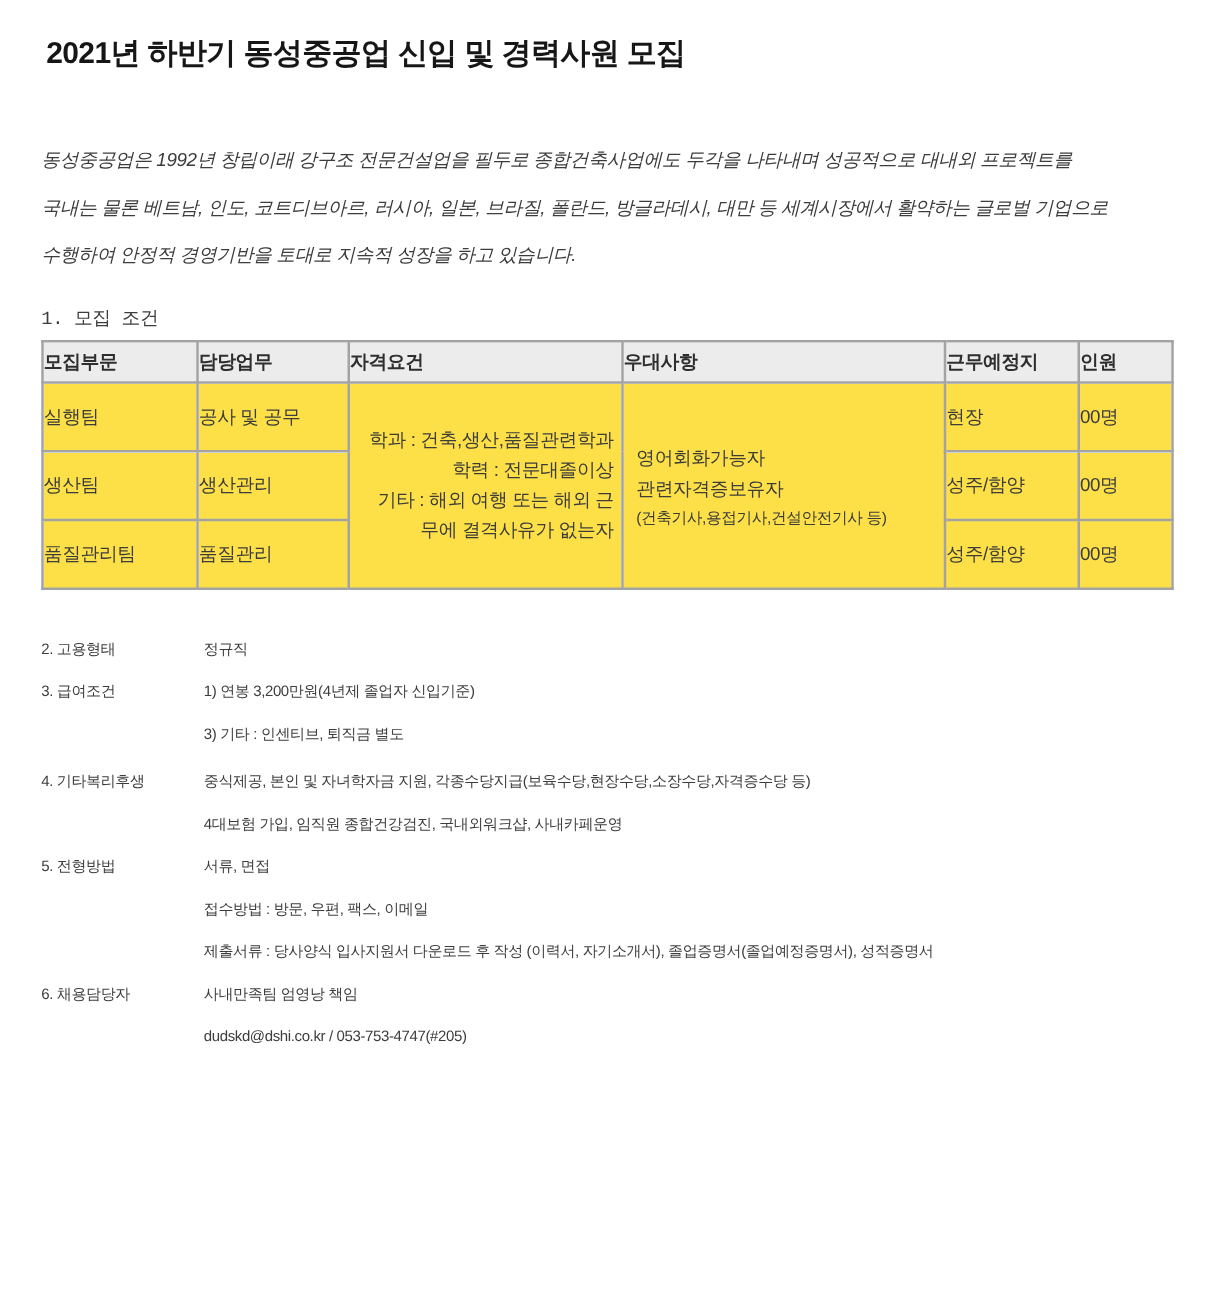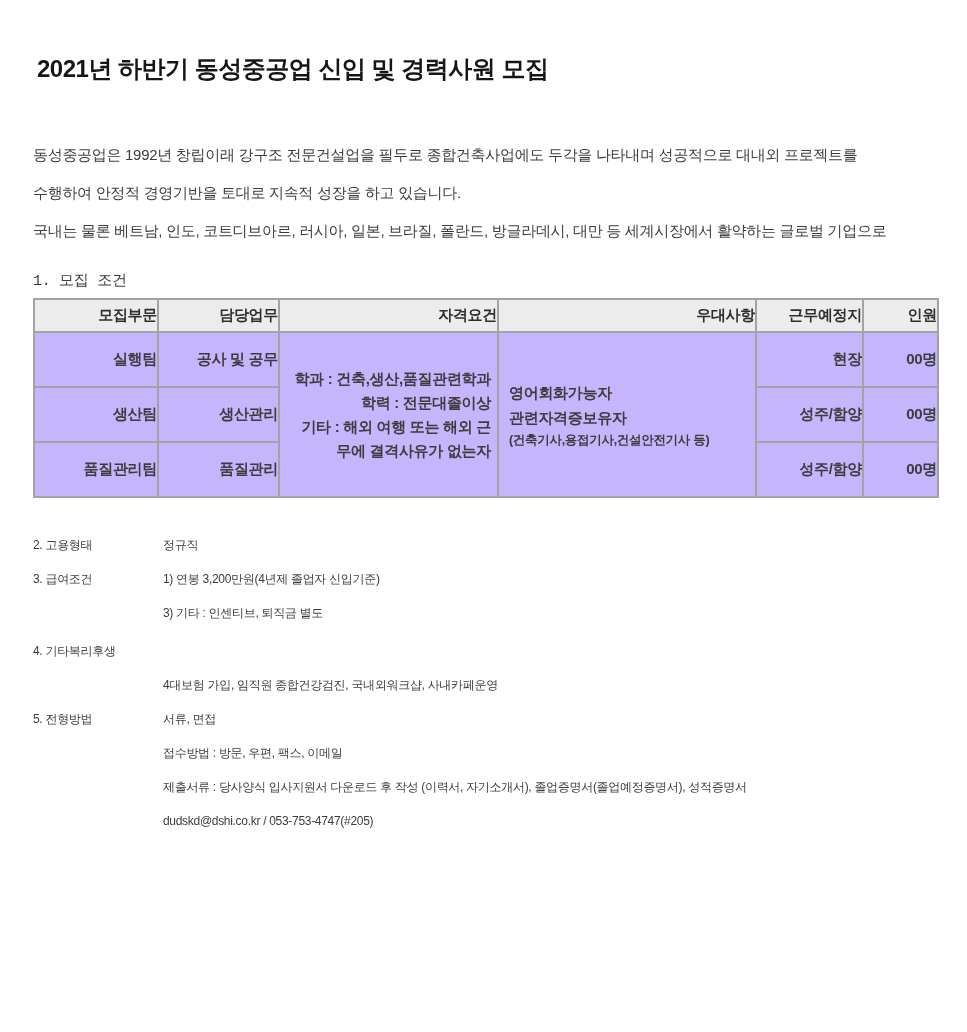--- a/index.html
+++ b/index.html
@@ -11,35 +11,36 @@
     width: 967px;
     height: 1032px;
     font-family: "Liberation Sans", "DejaVu Sans", sans-serif;
     color: #3c3c3c;
     overflow: hidden;
   }
   .page {
     box-sizing: border-box;
     width: 967px;
     height: 1032px;
-    padding: 54px 30px 0 33px;
+    padding: 28px 30px 0 33px;
     background: #ffffff;
   }
   .doc-title {
     font-size: 24px;
     line-height: 30px;
     font-weight: bold;
     color: #161616;
     margin: 0 0 0 4px;
     letter-spacing: -0.5px;
   }
   .intro {
     margin-top: 52px;
     font-size: 15px;
     letter-spacing: -0.3px;
+    font-style: italic;
   }
   .intro-line {
     line-height: 38px;
     height: 38px;
     white-space: nowrap;
   }
   .section-heading {
     margin-top: 22px;
     font-size: 15px;
     line-height: 20px;
@@ -50,35 +51,34 @@
     margin-top: 6px;
     border-collapse: collapse;
     table-layout: fixed;
     width: 904px;
     font-size: 15px;
     letter-spacing: -0.3px;
     color: #3c3c3c;
   }
   .recruit-table th, .recruit-table td {
     border: 2px solid #a3a3a3;
-    text-align: right;
+    text-align: left;
     vertical-align: middle;
     padding: 0;
     overflow: hidden;
   }
   .recruit-table thead th {
     background: #ececec;
     height: 31px;
     font-weight: bold;
     color: #2e2e2e;
   }
   .recruit-table tbody td {
     height: 53px;
-    background: #c4b5fd;
-    font-weight: bold;
+    background: #fde047;
   }
   .recruit-table td.cell-left {
     text-align: left;
     vertical-align: middle;
   }
   .qual-cell {
     padding: 4px 6px 4px 8px !important;
   }
   .qual-line {
     line-height: 24px;
@@ -117,22 +117,22 @@
 </style>
 </head>
 <body>
 
 <div class="page">
 
   <h1 class="doc-title">2021년 하반기 동성중공업 신입 및 경력사원 모집</h1>
 
   <div class="intro">
     <div class="intro-line">동성중공업은 1992년 창립이래 강구조 전문건설업을 필두로 종합건축사업에도 두각을 나타내며 성공적으로 대내외 프로젝트를</div>
+    <div class="intro-line">국내는 물론 베트남, 인도, 코트디브아르, 러시아, 일본, 브라질, 폴란드, 방글라데시, 대만 등 세계시장에서 활약하는 글로벌 기업으로</div>
     <div class="intro-line">수행하여 안정적 경영기반을 토대로 지속적 성장을 하고 있습니다.</div>
-    <div class="intro-line">국내는 물론 베트남, 인도, 코트디브아르, 러시아, 일본, 브라질, 폴란드, 방글라데시, 대만 등 세계시장에서 활약하는 글로벌 기업으로</div>
   </div>
 
   <div class="section-heading">1. 모집 조건</div>
 
   <table class="recruit-table">
     <colgroup>
       <col style="width:124px">
       <col style="width:121px">
       <col style="width:219px">
       <col style="width:258px">
@@ -197,20 +197,21 @@
       </div>
       <div class="detail-row">
         <div class="detail-label"></div>
         <div class="detail-text">3) 기타 : 인센티브, 퇴직금 별도</div>
       </div>
     </div>
 
     <div class="detail-section spaced">
       <div class="detail-row">
         <div class="detail-label">4. 기타복리후생</div>
+        <div class="detail-text">중식제공, 본인 및 자녀학자금 지원, 각종수당지급(보육수당,현장수당,소장수당,자격증수당 등)</div>
       </div>
       <div class="detail-row">
         <div class="detail-label"></div>
         <div class="detail-text">4대보험 가입, 임직원 종합건강검진, 국내외워크샵, 사내카페운영</div>
       </div>
     </div>
 
     <div class="detail-section">
       <div class="detail-row">
         <div class="detail-label">5. 전형방법</div>
@@ -220,20 +221,24 @@
         <div class="detail-label"></div>
         <div class="detail-text">접수방법 : 방문, 우편, 팩스, 이메일</div>
       </div>
       <div class="detail-row">
         <div class="detail-label"></div>
         <div class="detail-text">제출서류 : 당사양식 입사지원서 다운로드 후 작성 (이력서, 자기소개서), 졸업증명서(졸업예정증명서), 성적증명서</div>
       </div>
     </div>
 
     <div class="detail-section">
+      <div class="detail-row">
+        <div class="detail-label">6. 채용담당자</div>
+        <div class="detail-text">사내만족팀 엄영낭 책임</div>
+      </div>
       <div class="detail-row spaced">
         <div class="detail-label"></div>
         <div class="detail-text">dudskd@dshi.co.kr / 053-753-4747(#205)</div>
       </div>
     </div>
 
   </div>
 </div>
 
 </body></html>

